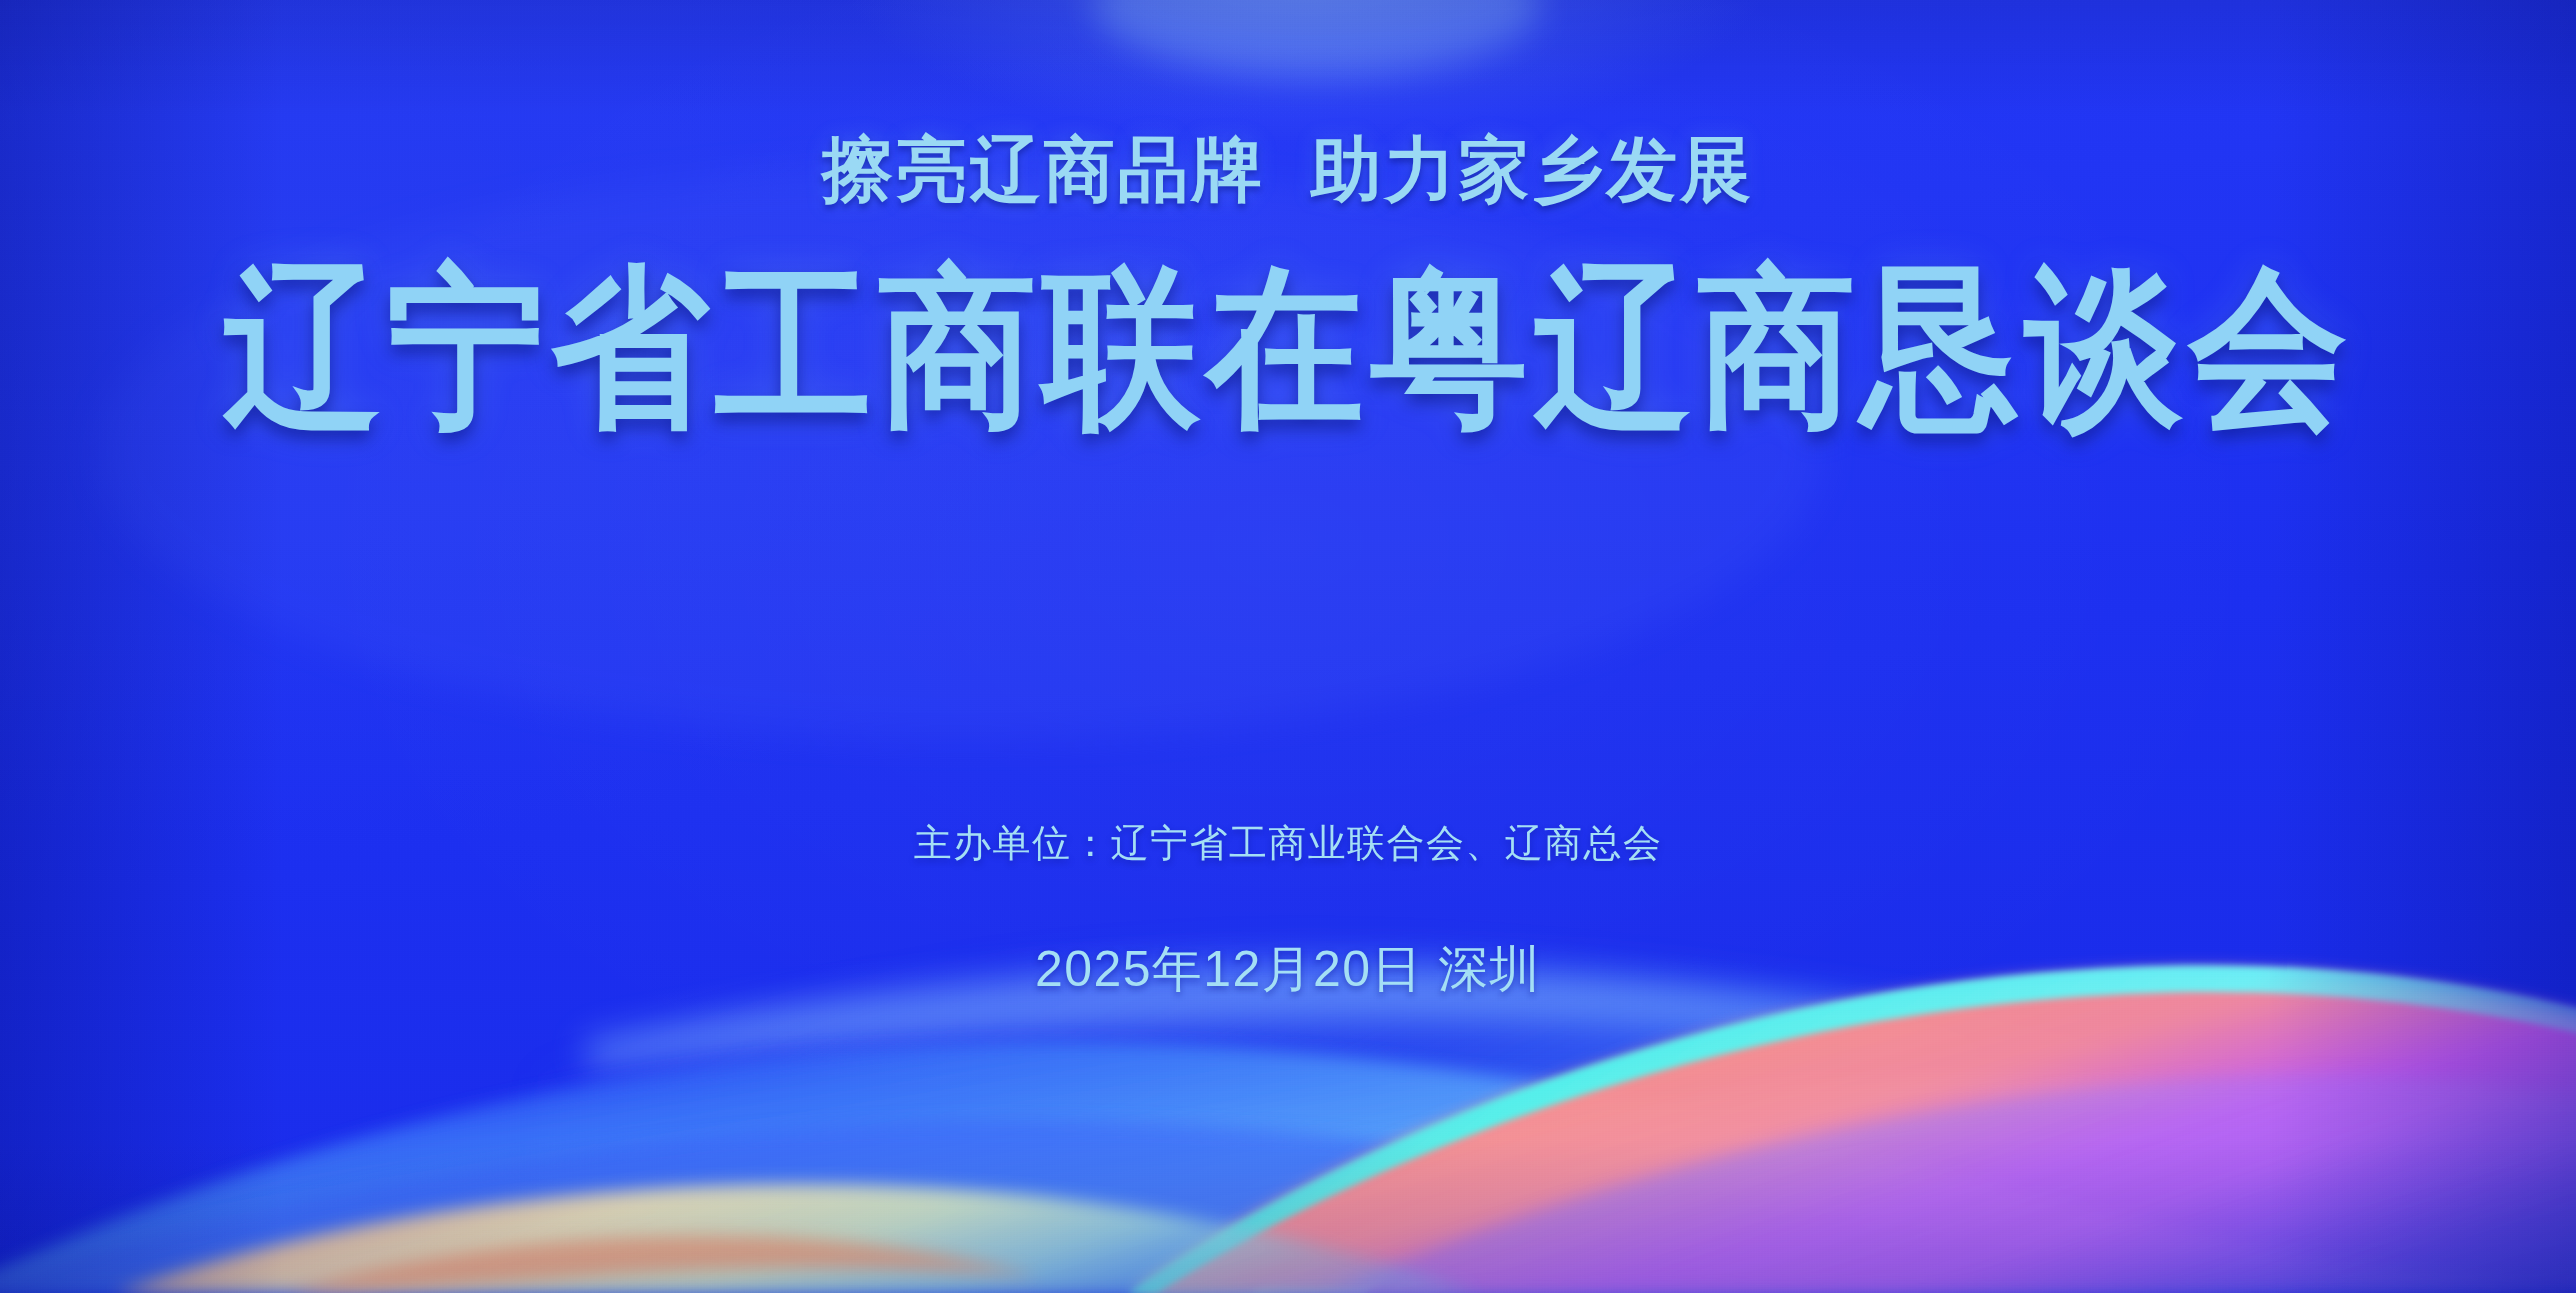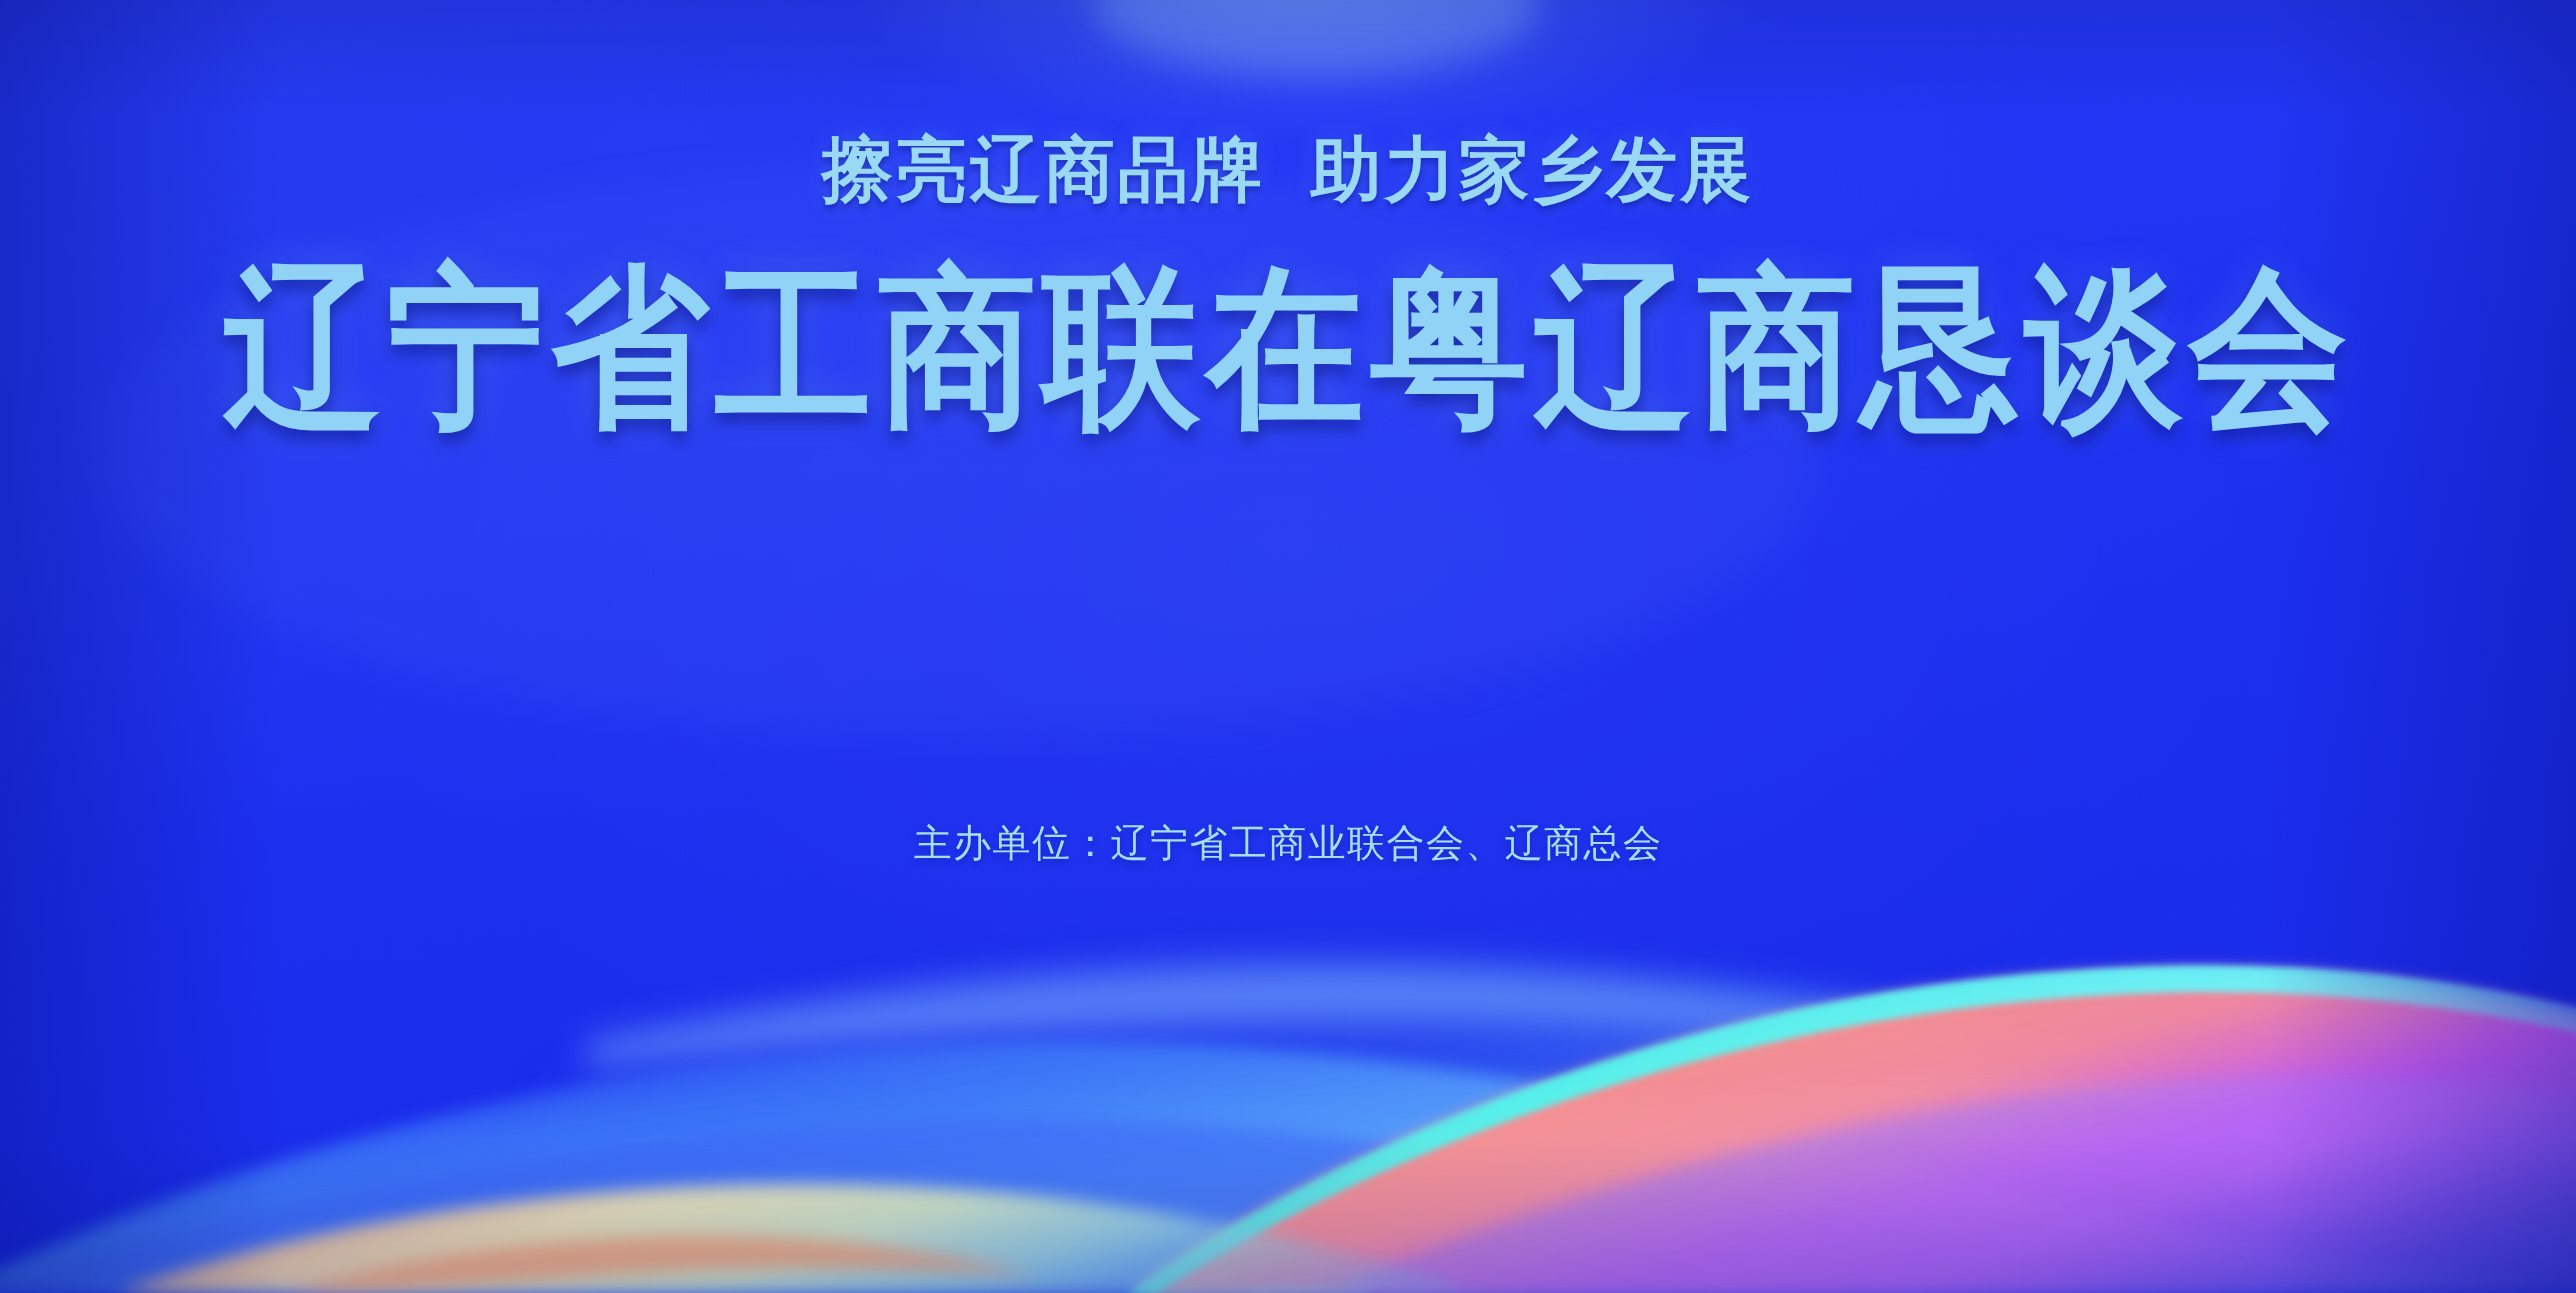--- a/index.html
+++ b/index.html
@@ -236,16 +236,17 @@
   <div class="bg-vignette"></div>
   <div class="grain"></div>
 
   <div class="content">
     <div class="subtitle">擦亮辽商品牌  助力家乡发展</div>
 
     <div class="main-title">辽宁省工商联在粤辽商恳谈会</div>
 
     <div class="organizer">主办单位：辽宁省工商业联合会、辽商总会</div>
 
+    <div class="datetime">2025年12月20日 深圳</div>
   </div>
 
 </div>
 
 
 </body></html>

